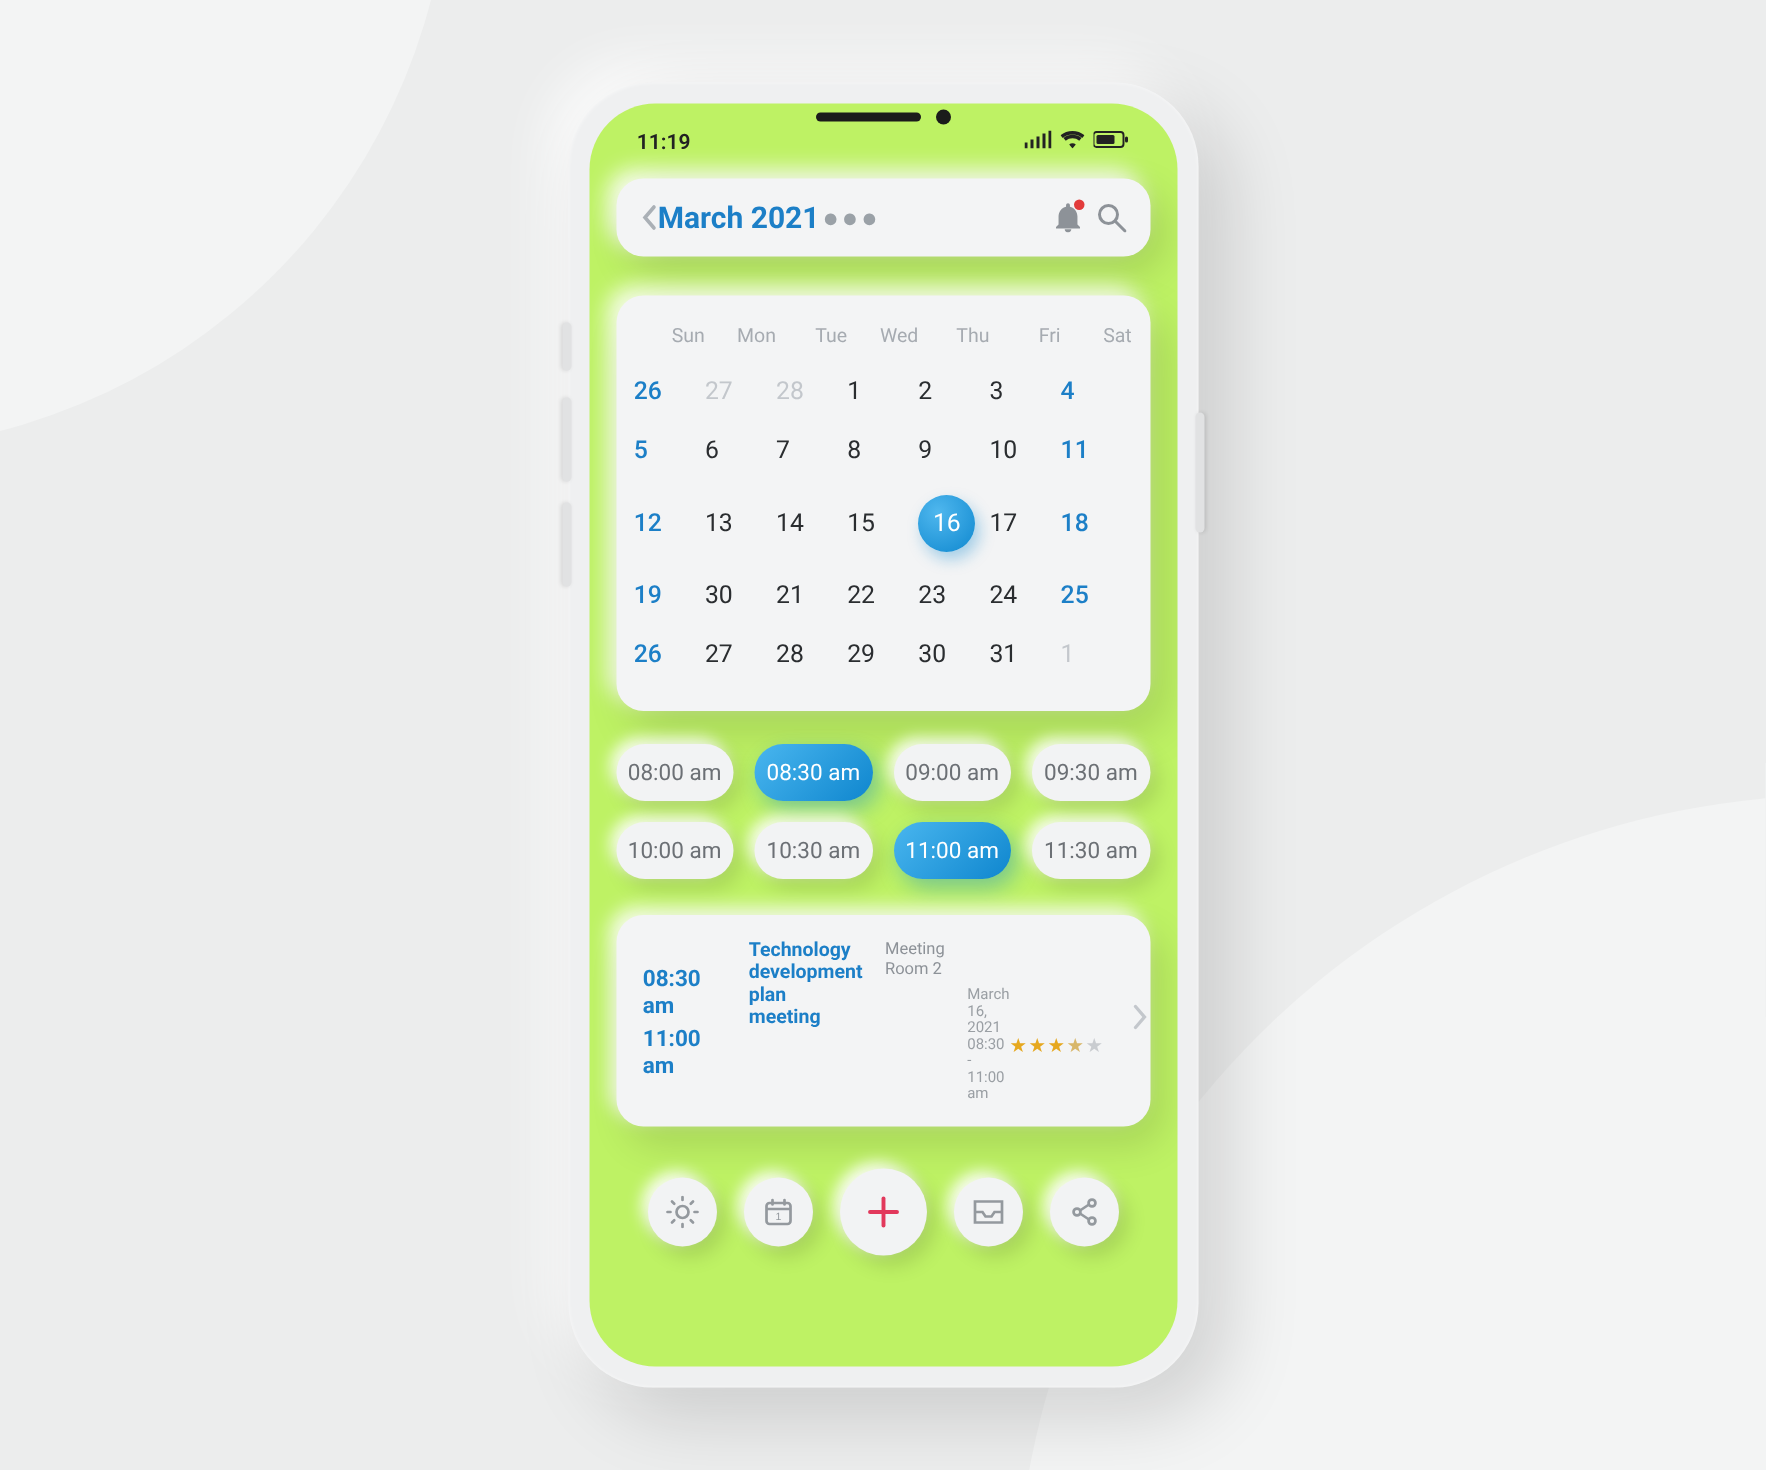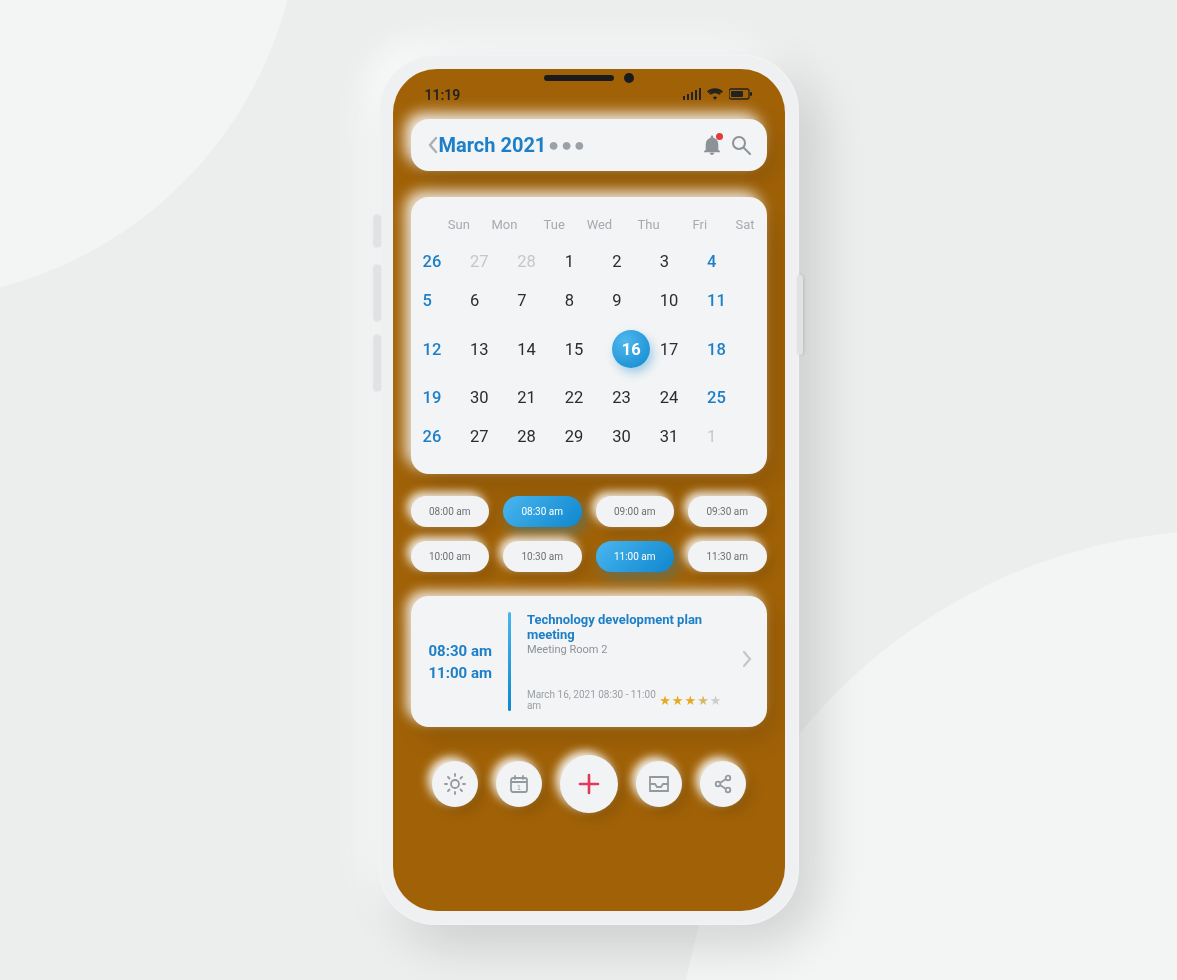--- a/index.html
+++ b/index.html
@@ -23,21 +23,21 @@
     background: #eff0f1;
     box-shadow:
       18px 18px 50px rgba(0,0,0,.15),
       -12px -12px 35px rgba(255,255,255,.9),
       inset 0 0 3px rgba(255,255,255,.6);
     padding: 14px;
   }
   .screen {
     width: 100%; height: 100%;
     border-radius: 44px;
-    background: #a16207;
+    background: #bef264;
     padding: 14px 18px 18px;
     display: flex; flex-direction: column;
     overflow: hidden;
   }
   
   .side-btn { position: absolute; left: -4px; width: 6px; background: #e1e2e3; border-radius: 3px; box-shadow: -1px 0 3px rgba(0,0,0,.12);}
   .sb1 { top: 160px; height: 32px; }
   .sb2 { top: 210px; height: 56px; }
   .sb3 { top: 280px; height: 56px; }
   .side-btn.r { left: auto; right: -4px; top: 220px; height: 80px; box-shadow: 1px 0 3px rgba(0,0,0,.12);}
@@ -78,29 +78,29 @@
     font-size:16.5px; color:#2a2d30; padding:10px 0;
     display:flex; align-items:center; 
     cursor:pointer;
   }
   .day.muted { color:#c3c7cc; }
   .day.highlight { color:#1c7fc7; font-weight:500;}
   .day.selected span {
     display:inline-flex; align-items:center; justify-content:center;
     width:38px; height:38px; border-radius:50%;
     background: radial-gradient(circle at 35% 30%, #4fb7ee, #0f88cf);
-    color:#fff; font-weight:700;
+    color:#fff; font-weight:400;
     box-shadow: 3px 5px 10px rgba(15,136,207,.35);
   }
 
   
   .slots { margin-top: 22px; display:grid; grid-template-columns: repeat(4,1fr); gap:14px 14px; }
   .slot {
     border-radius: 20px; padding: 10px 0; text-align:center;
-    font-size:10px; color:#6c7075;
+    font-size:15px; color:#6c7075;
     background:#f2f3f4;
     box-shadow: 5px 6px 14px rgba(0,0,0,.13), -4px -4px 10px rgba(255,255,255,.9);
     cursor:pointer;
   }
   .slot.active {
     color:#fff;
     background: linear-gradient(135deg,#49b6ef 0%, #0f86ce 100%);
     box-shadow: 4px 6px 14px rgba(15,134,206,.4);
   }
 
@@ -109,21 +109,21 @@
     margin-top: 24px;
     background:#f3f4f5; border-radius:18px;
     box-shadow: 8px 12px 26px rgba(0,0,0,.12), -5px -5px 12px rgba(255,255,255,.85);
     padding: 16px 12px 16px 18px;
     display:flex; align-items:center; gap:16px;
   }
   .ev-times { display:flex; flex-direction:column; gap:4px; }
   .ev-times span { color:#1c7fc7; font-weight:700; font-size:15px; }
   .ev-divider { width:3px; align-self:stretch; border-radius:2px;
     background: linear-gradient(#48b5ee,#0f86ce); }
-  .ev-body { flex:1; display:flex; flex-direction:column; gap:1px; }
+  .ev-body { flex:1; display:flex; flex-direction:row; gap:15px; }
   .ev-title { color:#1c7fc7; font-weight:700; font-size:13px; }
   .ev-room  { color:#8d9298; font-size:11px; }
   .ev-foot  { display:flex; align-items:center; justify-content:space-between;margin-top:32px; }
   .ev-date  { color:#9a9fa4; font-size:10px; }
   .stars { color:#e6a81f; font-size:13px; letter-spacing:1px;}
   .stars .dim { color:#c9ccd0; }
   .ev-arrow { color:#c3c7cc; font-size:22px; padding:0 2px;}
 
   
   .bottom-nav { margin-top: 28px; display:flex; justify-content:center; gap:18px; align-items:center; }

